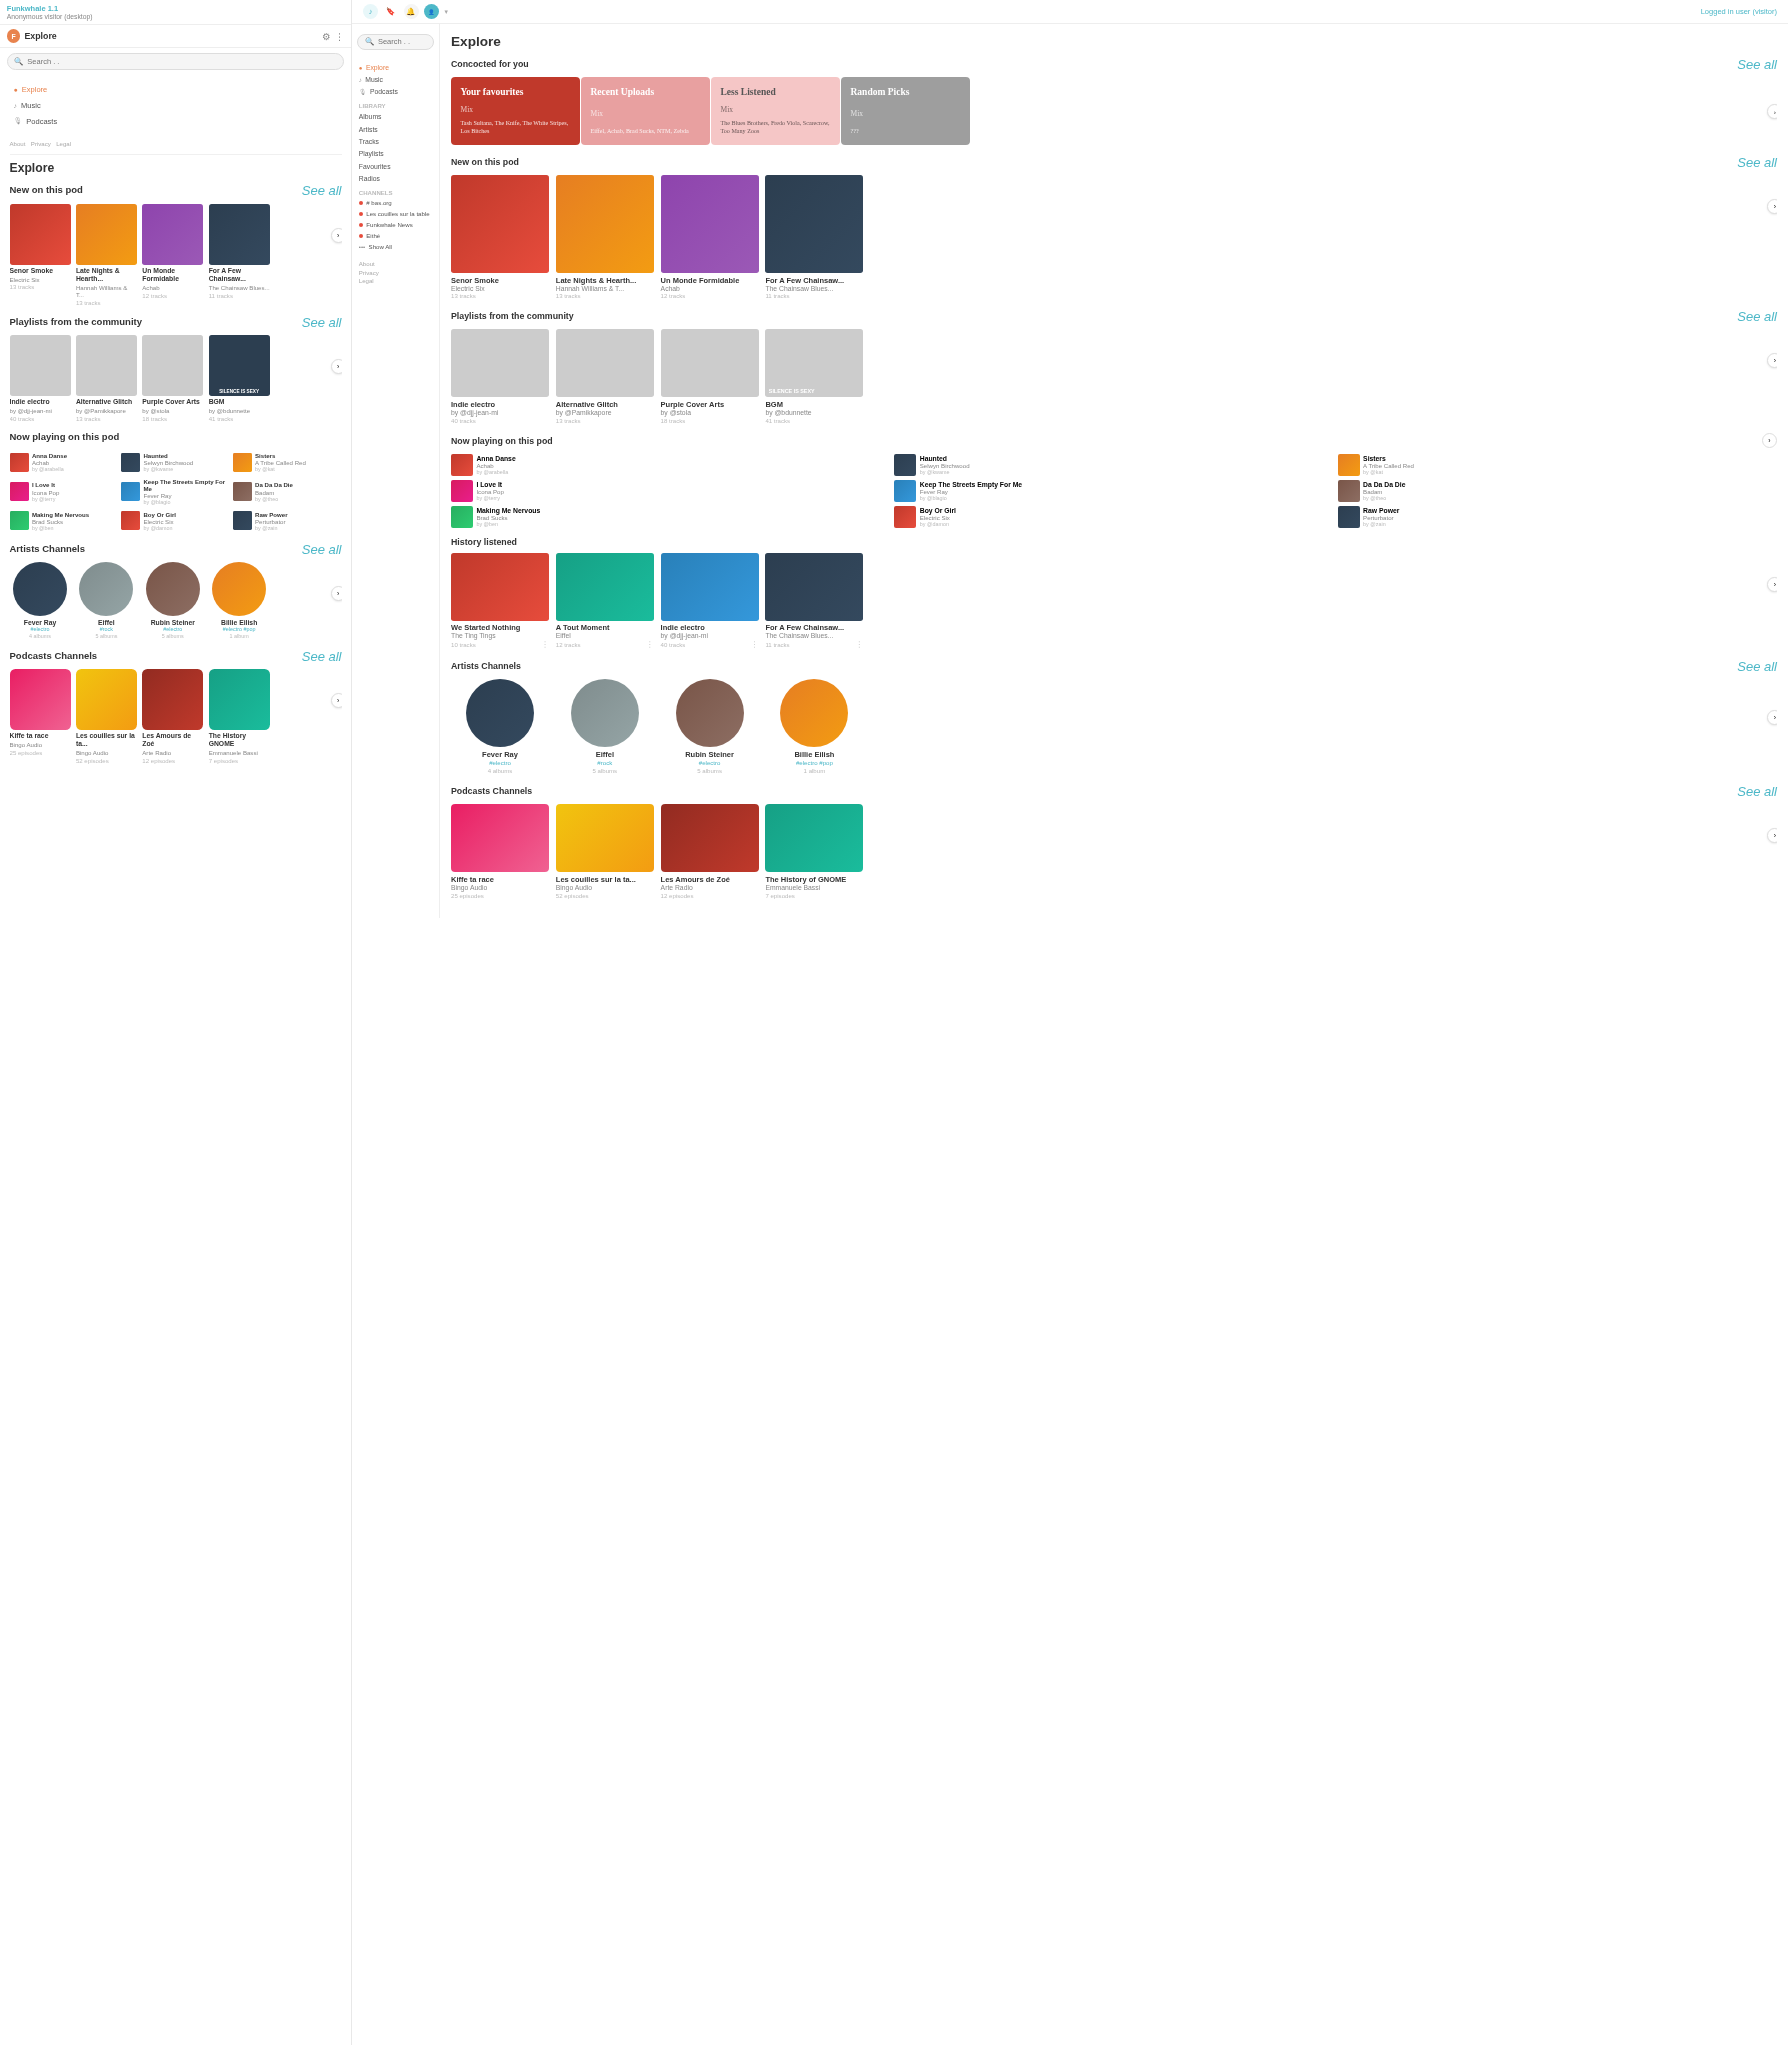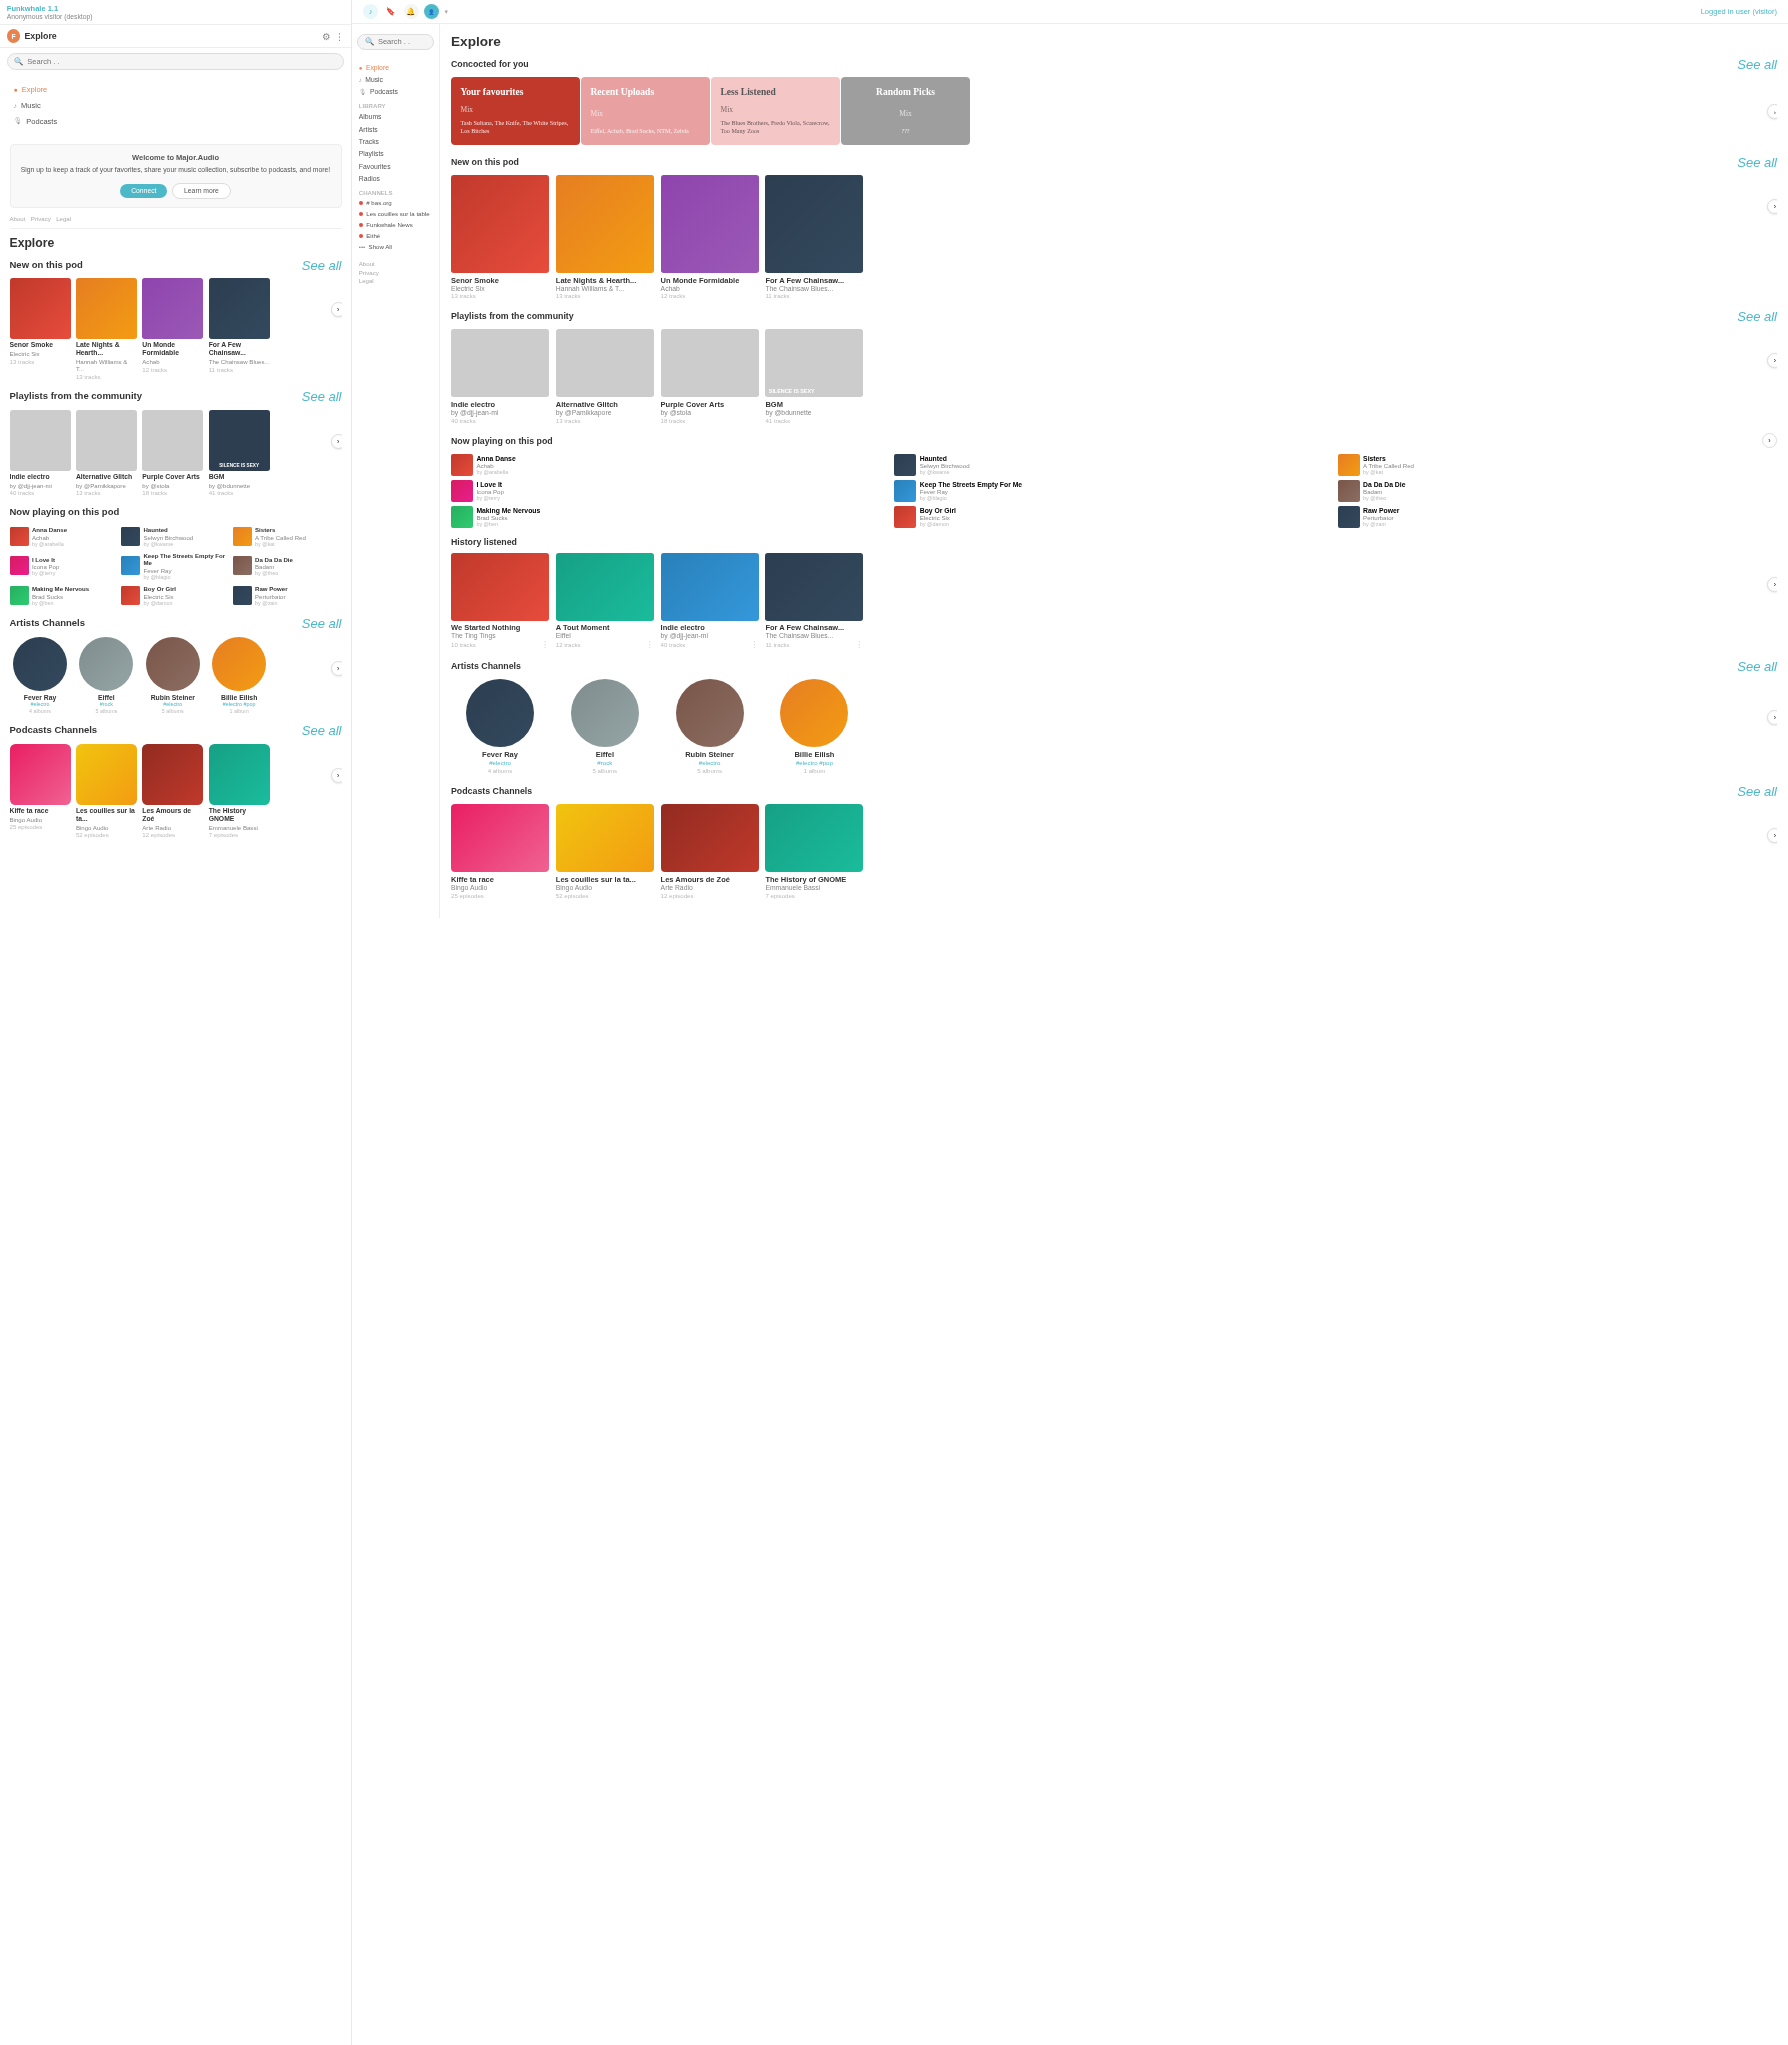--- a/index.html
+++ b/index.html
@@ -78,21 +78,21 @@
 
     .right-content { flex: 1; padding: 9.5px 11px; }
     .explore-title { font-size: 13.6px; font-weight: 600; color: #333; margin-bottom: 8.1px; }
 
     
     .concocted-row { display: flex; gap: 1px; margin-bottom: 9.5px; overflow: hidden; position: relative; font-family: Liberation Serif, serif; }
     .concocted-card { flex: 0 0 129px; border-radius: 4.1px; padding: 9.5px; min-height: 68px; display: flex; flex-direction: column; justify-content: space-between; }
     .concocted-card.red { background: #c0392b; }
     .concocted-card.pink { background: #e8a0a0; }
     .concocted-card.light-pink { background: #f5c6c6; }
-    .concocted-card.gray { background: #9e9e9e; align-items: center; }
+    .concocted-card.gray { background: #9e9e9e; }
     .concocted-card-title { font-size: 9.5px; font-weight: 700; color: white; line-height: 1.2; }
     .concocted-card-mix { font-size: 7.5px; color: rgba(255,255,255,0.7); margin-top: 2.7px; }
     .concocted-card-names { font-size: 6.1px; color: rgba(255,255,255,0.85); line-height: 1.4; }
 
     
     .big-card { flex: 0 0 98px; }
     .big-card-img { width: 98px; height: 98px; border-radius: 2.7px; background: #ccc; overflow: hidden; display: flex; align-items: center; justify-content: center; }
     .big-card-title { font-size: 7.5px; font-weight: 600; color: #333; margin-top: 2.7px; }
     .big-card-subtitle { font-size: 6.8px; color: #888; }
     .big-card-meta { font-size: 6.1px; color: #bbb; margin-top: 0.7px; }
@@ -189,28 +189,20 @@
       <span style="font-size:7.5px;">Music</span>
     </div>
     <div class="sidebar-item">
       <span style="font-size:6.8px;color:#999;">🎙</span>
       <span style="font-size:7.5px;">Podcasts</span>
     </div>
   </div>
 
   <div class="main-content">
 
-    <div class="welcome-box">
-      <h3>Welcome to Major.Audio</h3>
-      <p>Sign up to keep a track of your favorites, share your music collection, subscribe to podcasts, and more!</p>
-      <div style="margin-top:5.4px;">
-        <button class="btn-connect">Connect</button>
-        <button class="btn-learn">Learn more</button>
-      </div>
-    </div>
 
     <div class="about-row">
       <span>About</span>
       <span>Privacy</span>
       <span>Legal</span>
     </div>
 
     <div class="divider"></div>
 
     <div style="font-size:12.2px;font-weight:600;color:#333;margin-bottom:8.1px;">Explore</div>

